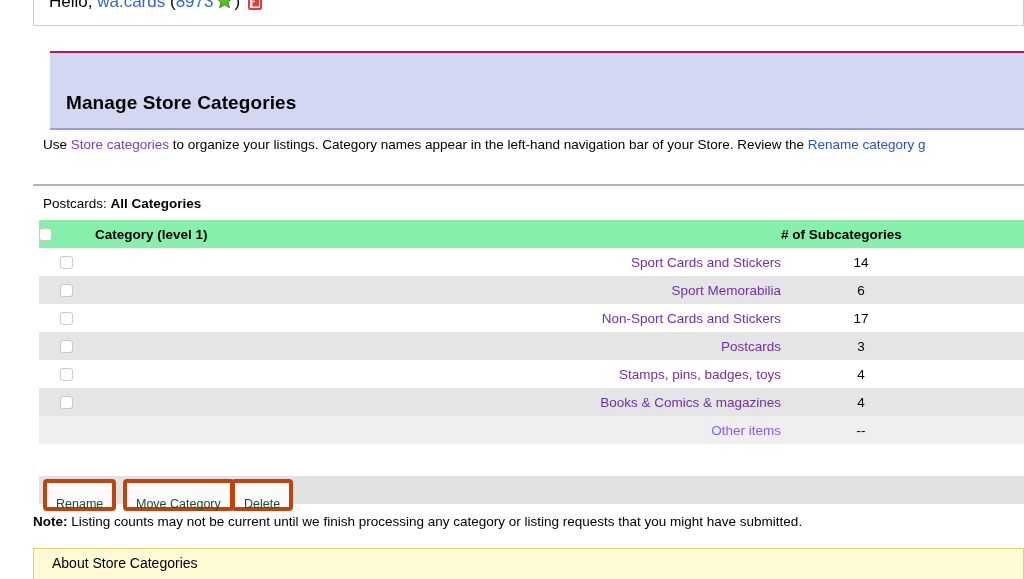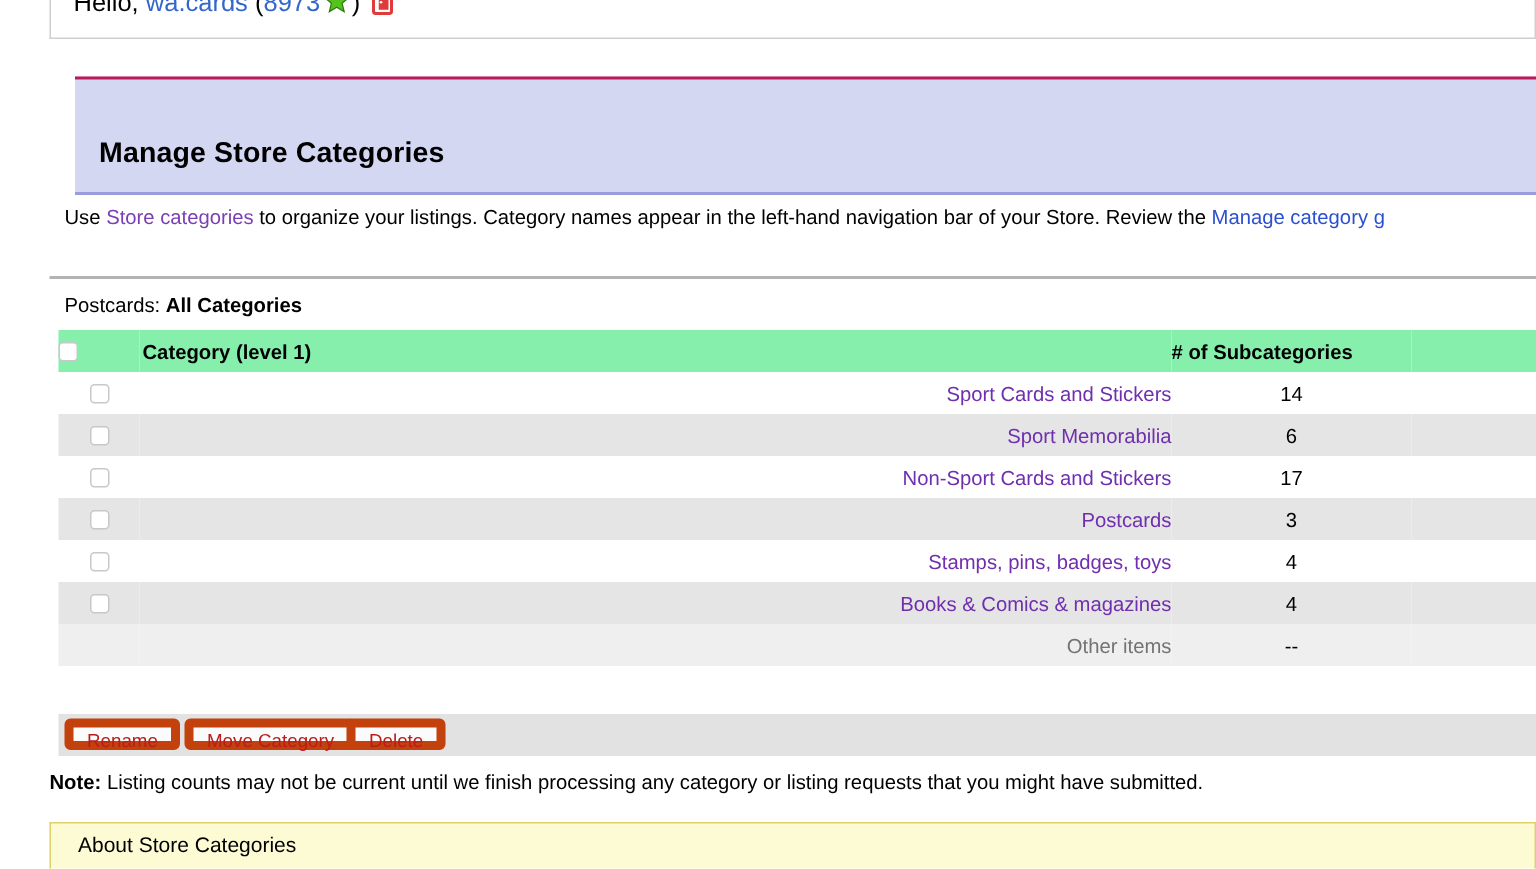--- a/index.html
+++ b/index.html
@@ -151,21 +151,21 @@
   .cat-table tbody tr.odd td  { background: #ffffff; }
   .cat-table tbody tr.even td { background: #e5e5e5; }
   .cat-table tbody tr.other td { background: #efefef; }
 
   .cat-table td.td-check { text-align: center; }
   .cat-table td.td-name  { padding-left: 2px; }
   .cat-table td.td-count { text-align: center; }
 
   td.td-name a.link-visited { color: #6f2fae; text-decoration: none; }
   td.td-name a.link-new     { color: #2b3fd6; text-decoration: none; }
-  td.td-name span.plain     { color: #737373; margin-left: 26px; }
+  td.td-name span.plain     { color: #8b5cf6; margin-left: 26px; }
 
   .cbox {
     display: inline-block;
     width: 13px;
     height: 13px;
     box-sizing: border-box;
     border: 1px solid #c8c8c8;
     border-radius: 3px;
     background: #ffffff;
     vertical-align: middle;
@@ -180,26 +180,26 @@
     width: 985px;
     height: 28px;
     background: #e2e2e2;
   }
   .button-bar .btn {
     position: absolute;
     top: 3px;
     height: 21px;
     box-sizing: border-box;
     background: #fbfbfb;
-    border: 6px solid #c2410c;
+    border: 4px solid #c2410c;
     border-radius: 4px;
     font-family: "Liberation Sans", sans-serif;
     font-size: 12.5px;
-    color: #b91c1c;
-    padding: 0 9px;
+    color: #14532d;
+    padding: 12px 9px;
     line-height: 19px;
     cursor: pointer;
   }
   .btn-rename { left: 4px; }
   .btn-move   { left: 84px; }
   .btn-delete { left: 192px; }
 
   
   .note {
     position: absolute;
@@ -245,21 +245,21 @@
           <rect x="4.5" y="3.5" width="6.5" height="11" fill="#e03a3a"></rect>
           <circle cx="6" cy="9.5" r="0.9" fill="#ffffff"></circle>
         </svg></span>
   </div>
 </div>
 
 <div class="page-banner">
   <h1>Manage Store Categories</h1>
 </div>
 
-<div class="intro"><span>Use </span><a href="#" class="link-visited">Store categories</a><span> to organize your listings. Category names appear in the left-hand navigation bar of your Store. Review the </span><a href="#" class="link-new">Manage category g</a></div>
+<div class="intro"><span>Use </span><a href="#" class="link-visited">Store categories</a><span> to organize your listings. Category names appear in the left-hand navigation bar of your Store. Review the </span><a href="#" class="link-new">Rename category g</a></div>
 
 <div class="rule"></div>
 
 <div class="cat-label"><span>Postcards:</span> <b>All Categories</b></div>
 
 <table class="cat-table">
   <colgroup>
     <col class="c-check">
       <col class="c-name">
       <col class="c-count">

